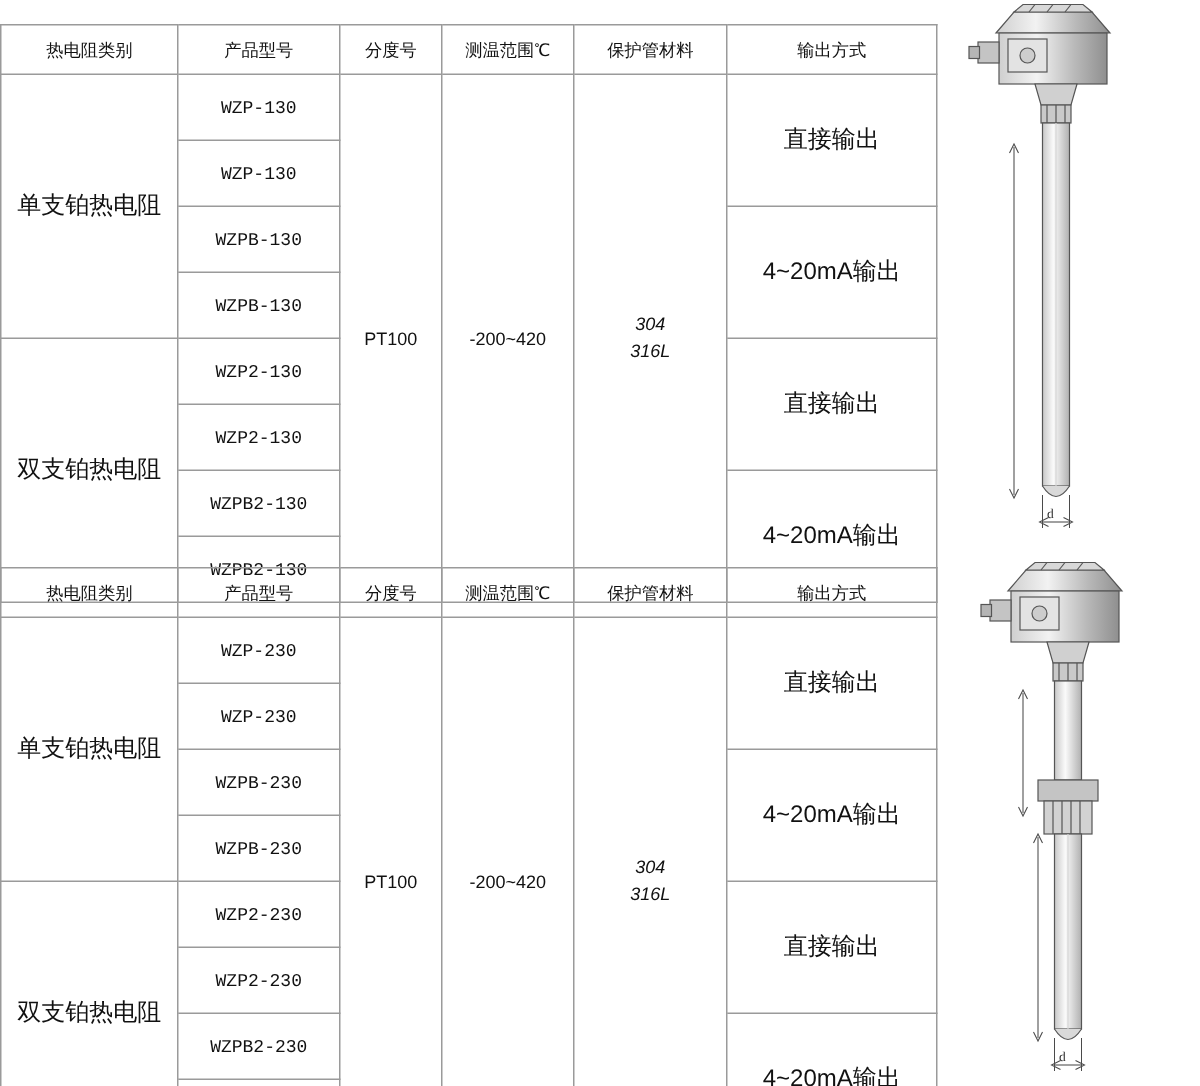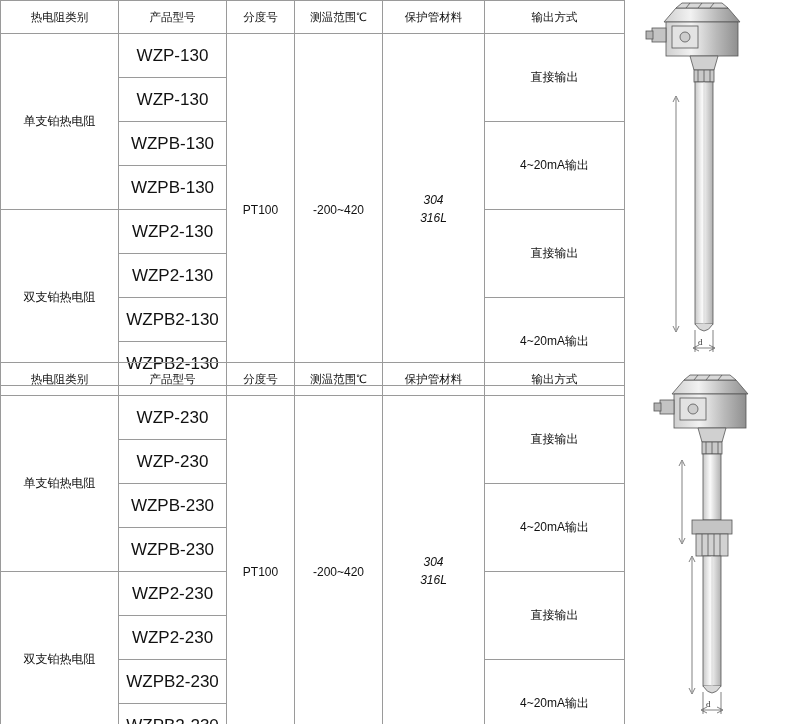--- a/index.html
+++ b/index.html
@@ -20,21 +20,21 @@
     height: 724px;
   }
   .block {
     position: relative;
     width: 800px;
     height: 362px;
     box-sizing: border-box;
   }
   .spec-table {
     position: absolute;
-    top: 0;
+    top: 16px;
     left: 0;
     width: 624px;
     height: 362px;
     border-collapse: collapse;
     table-layout: fixed;
     font-size: 11.5px;
   }
   .spec-table td, .spec-table th {
     border: 1px solid #9a9a9a;
     text-align: center;
@@ -48,25 +48,25 @@
     font-size: 11.5px;
     font-weight: normal;
   }
   .col-a { width: 118px; }
   .col-b { width: 108px; }
   .col-c { width: 68px; }
   .col-d { width: 88px; }
   .col-e { width: 102px; }
   .col-f { width: 140px; }
 
-  .model-cell { height: 39px; font-size: 17px; }
-  .cat-cell { font-size: 12px; }
+  .model-cell { height: 39px; font-size: 12px; font-family: Liberation Mono, monospace; }
+  .cat-cell { font-size: 16px; }
   .grade-cell, .range-cell, .mat-cell { font-size: 12px; }
   .mat-cell div { line-height: 1.45; font-style: italic; }
-  .out-cell { font-size: 12px; }
+  .out-cell { font-size: 16px; }
 
   
   .drawing {
     position: absolute;
     top: 0;
     left: 624px;
     width: 176px;
     height: 362px;
   }
   .drawing svg { display: block; }

